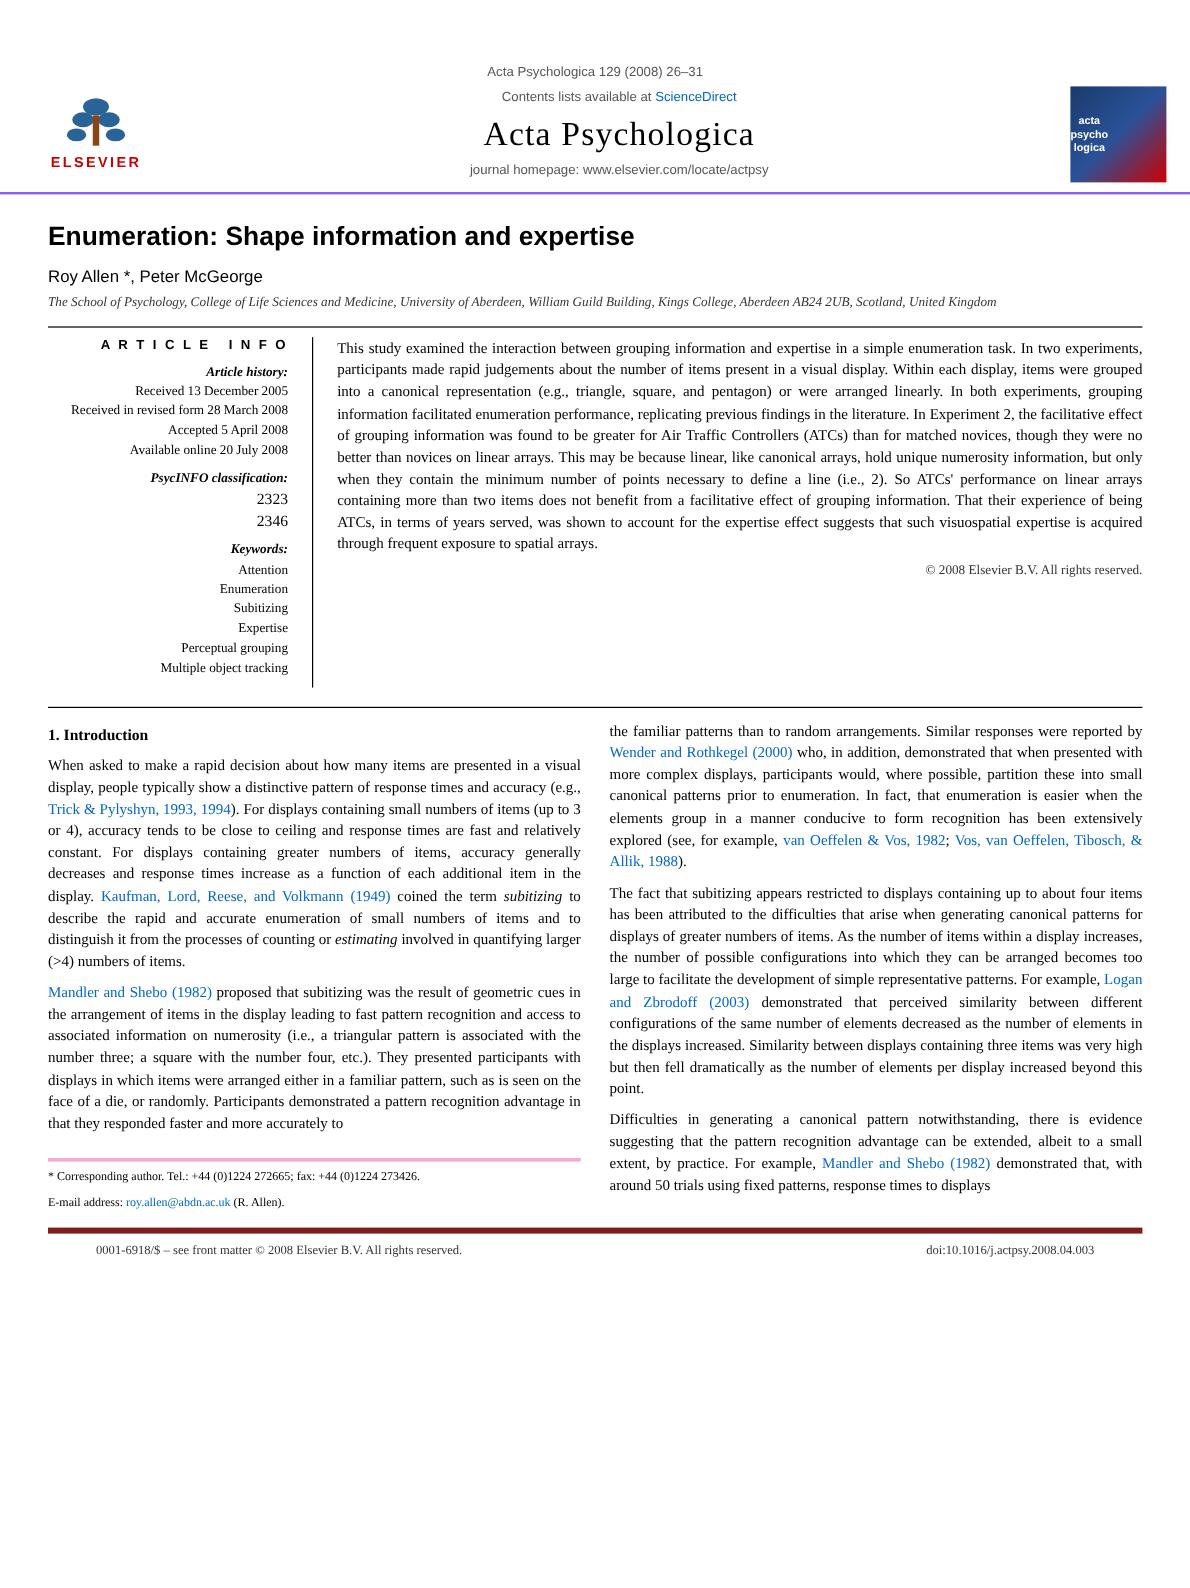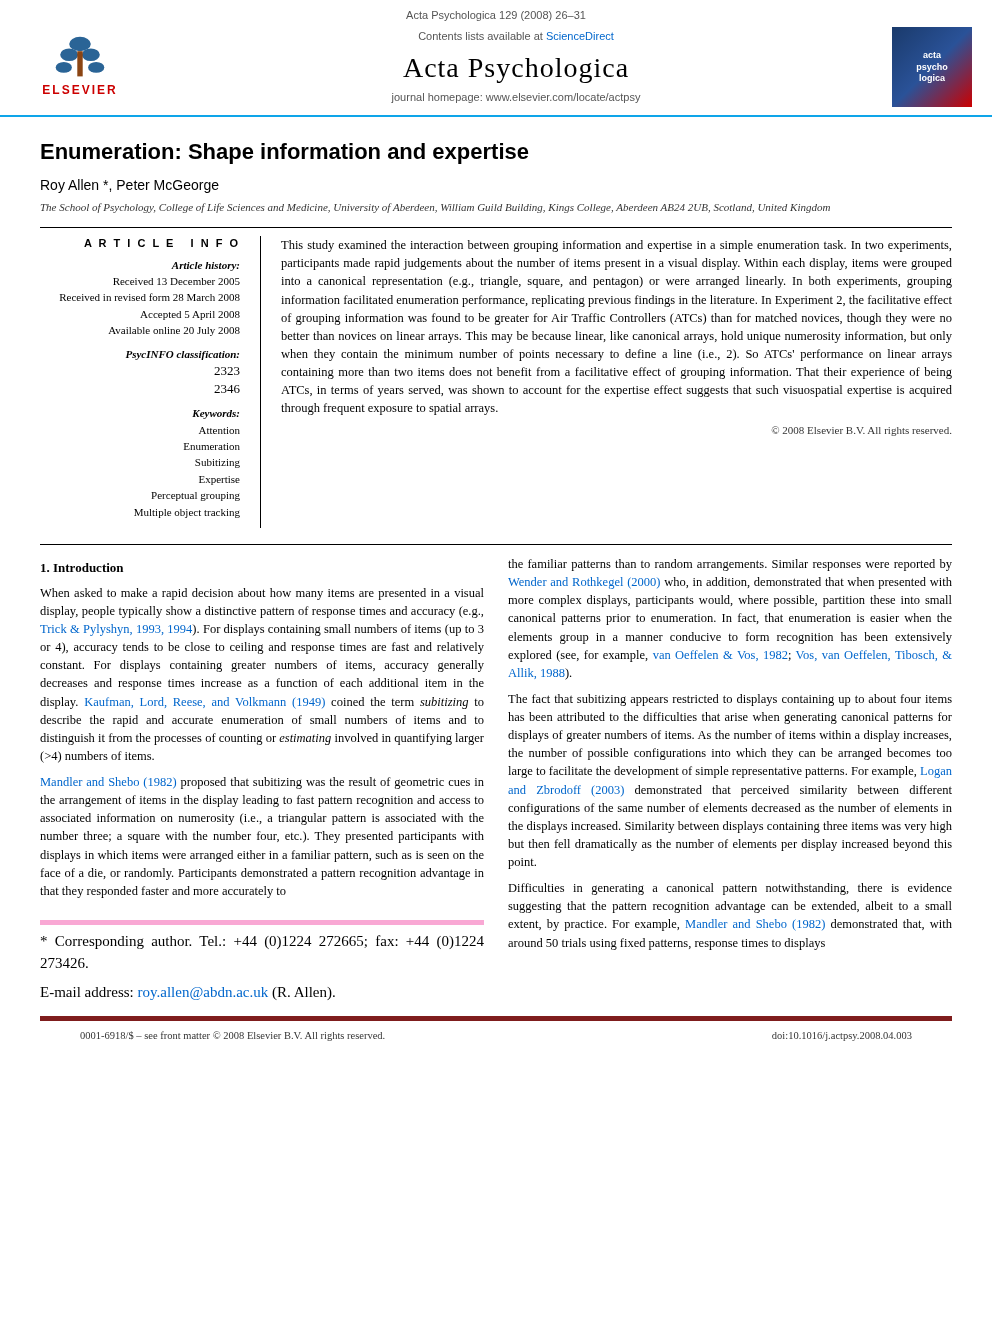--- a/index.html
+++ b/index.html
@@ -11,23 +11,24 @@
       line-height: 1.4;
     }
     .page {
       width: 992px;
       min-height: 1323px;
       background: #fff;
       padding: 0;
     }
     
     .journal-header {
-      border-bottom: 2px solid #0ea5e9;
+      border-bottom: 2px solid #8b5cf6;
       padding: 6px 0 0 0;
       background: #fff;
+      margin-top: 45px;
     }
     .journal-top-bar {
       text-align: center;
       font-size: 11px;
       color: #555;
       padding: 2px 0 4px 0;
       font-family: Arial, sans-serif;
     }
     .header-main {
       display: flex;
@@ -69,21 +70,21 @@
       color: #555;
       font-family: Arial, sans-serif;
       margin-top: 3px;
     }
     .acta-logo-box {
       width: 80px;
       height: 80px;
       background: linear-gradient(135deg, #1a3a6b 0%, #2a5298 50%, #c00 100%);
       display: flex;
       align-items: center;
-      justify-content: center;
+      justify-content: flex-start;
       color: white;
       font-size: 10px;
       font-family: Arial, sans-serif;
       text-align: center;
       font-weight: bold;
     }
     
     .content-area {
       padding: 20px 40px;
     }
@@ -185,24 +186,24 @@
     }
     .body-col p {
       margin-bottom: 8px;
     }
     .body-col a, .link-text {
       color: #0066cc;
       text-decoration: none;
     }
     
     .footnote-section {
-      border-top: 5px solid #f9a8d4;
+      border-top: 3px solid #f9a8d4;
       margin-top: 20px;
       padding-top: 6px;
-      font-size: 15px;
+      font-size: 10px;
     }
     .footer-bar {
       display: flex;
       justify-content: space-between;
       align-items: flex-end;
       padding: 8px 40px 4px 40px;
       font-size: 10.5px;
       color: #333;
       border-top: 5px solid #7f1d1d;
       margin-top: 4px;

